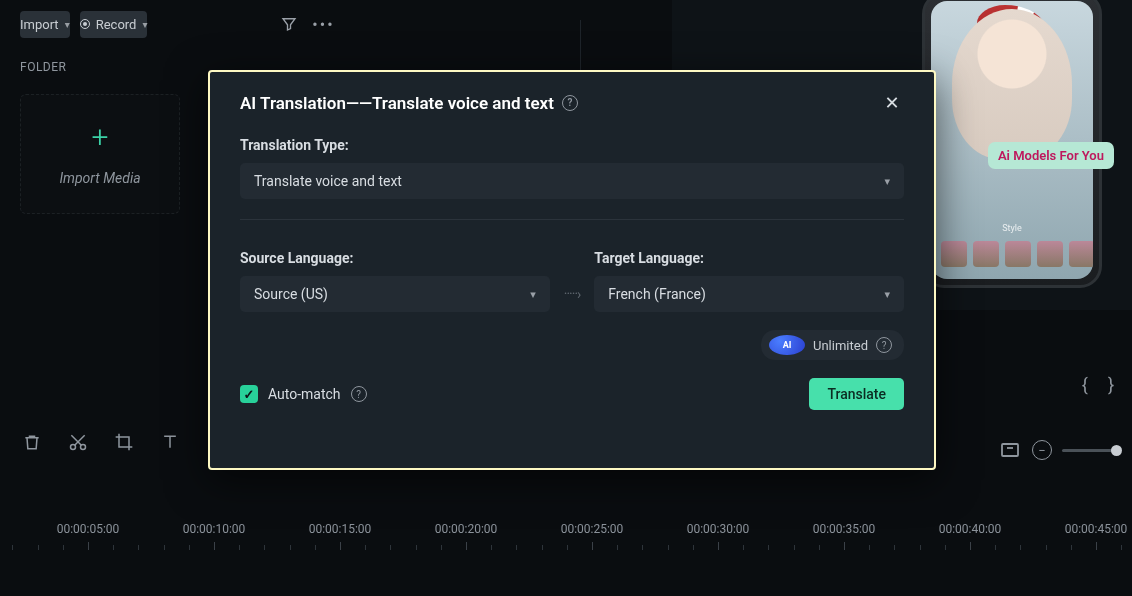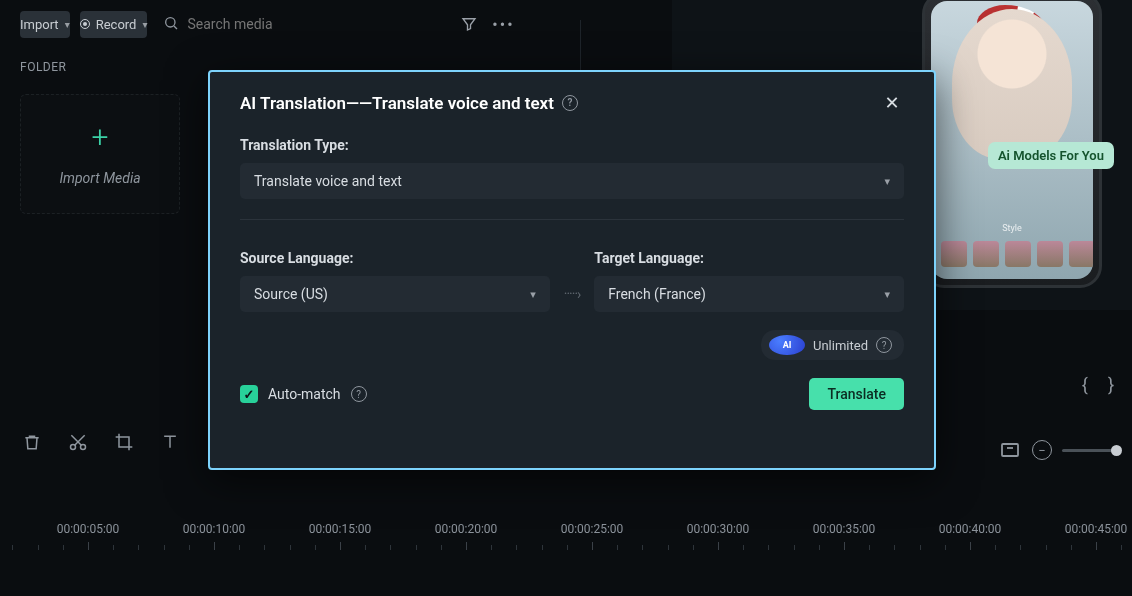--- a/index.html
+++ b/index.html
@@ -23,21 +23,21 @@
   .import-tile { width:160px; height:120px; border:1px dashed rgba(150,160,170,.12); border-radius:6px; display:flex; flex-direction:column; align-items:center; justify-content:center; gap:14px; background:rgba(255,255,255,0.01); }
   .plus { color:#3bd1a6; font-size:30px; font-weight:300; line-height:1; }
   .import-label { color:#8f969e; font-size:14px; margin-top:4px;font-style:italic; }
 
   
   .preview { position:absolute; right:0; top:0; width:460px; height:310px; background:#0e1317; overflow:hidden; }
   .phone { position:absolute; right:30px; top:-8px; width:180px; height:296px; border-radius:22px; background:linear-gradient(180deg,#2c2f33,#1a1d20); border:3px solid #2d3236; overflow:hidden; }
   .phone-inner { position:absolute; inset:6px; border-radius:16px; background:linear-gradient(180deg,#c8d7de,#8fa6af); overflow:hidden; }
   .person { position:absolute; left:50%; top:8px; transform:translateX(-50%); width:120px; height:150px; border-radius:50% 50% 40% 40%; background:radial-gradient(circle at 50% 30%, #f5e4d6 0 28%, transparent 29%), linear-gradient(180deg,#e5d9cf 0%, #d8cbc0 100%); }
   .hat { position:absolute; left:50%; top:4px; transform:translateX(-50%); width:70px; height:46px; background:radial-gradient(circle at 70% 10%, #fff 0 8px, transparent 9px), linear-gradient(180deg,#b33 0%, #a22 100%); border-radius:40% 60% 40% 40%; }
-  .label-chip { position:absolute; right:18px; top:142px; background:#b6e8d5; color:#14532d; font-weight:600; font-size:13px; padding:6px 10px; border-radius:7px; }
+  .label-chip { position:absolute; right:18px; top:142px; background:#b6e8d5; color:#be185d; font-weight:600; font-size:13px; padding:6px 10px; border-radius:7px; }
   .thumbs { position:absolute; left:10px; bottom:12px; display:flex; gap:6px; }
   .thumb { width:26px; height:26px; border-radius:4px; background:linear-gradient(180deg,#b89,#876); }
   .phone-label { position:absolute; left:50%; bottom:46px; transform:translateX(-50%); color:#fff; font-size:9px; opacity:.8; }
 
   
   .mid-controls { position:absolute; top:420px; left:0; right:0; height:44px; display:flex; align-items:center; padding:0 20px; gap:22px; color:#8f969e; }
   .mid-controls .spacer { flex:1; }
   .mid-controls svg { width:20px; height:20px; }
   .braces { position:absolute; right:18px; top:374px; color:#8f969e; font-size:18px; display:flex; gap:20px; }
   .zoom-area { position:absolute; right:14px; top:438px; display:flex; align-items:center; gap:10px; color:#8f969e; }
@@ -46,21 +46,21 @@
   .zoom-slider::after { content:""; position:absolute; right:-4px; top:-4px; width:11px; height:11px; background:#c8cdd2; border-radius:50%; }
 
   
   .timeline { position:absolute; left:0; right:0; top:472px; height:50px;margin-top:48px; }
   .ruler { position:relative; height:40px; }
   .tick { position:absolute; top:22px; width:1px; height:8px; background:#3b4148; }
   .tick.minor { height:5px; top:25px; background:#2e343a; }
   .tlabel { position:absolute; top:2px; font-size:12px; color:#8b929a; transform:translateX(-50%); white-space:nowrap; }
 
   
-  .modal { position:absolute; left:208px; top:70px; width:728px; height:400px; background:#1b232a; border:2px solid #7dd3fc; border-radius:4px; padding:20px 30px 18px; box-shadow:0 10px 40px rgba(0,0,0,.6); }
+  .modal { position:absolute; left:208px; top:70px; width:728px; height:400px; background:#1b232a; border:2px solid #fef9c3; border-radius:4px; padding:20px 30px 18px; box-shadow:0 10px 40px rgba(0,0,0,.6); }
   .modal-header { display:flex; align-items:center; justify-content:space-between; margin-bottom:18px; }
   .modal-title { font-size:17px; font-weight:600; color:#fff; display:flex; align-items:center; gap:8px; }
   .help-icon { width:16px;height:16px;border:1.4px solid #8f969e;border-radius:50%;display:inline-flex;align-items:center;justify-content:center;font-size:10px;color:#8f969e; }
   .close-x { color:#d8dde2; font-size:18px; cursor:pointer; width:24px; text-align:center; }
   .section-label { font-size:14px; color:#d8dde2; margin:24px 0 10px;font-weight:bold; }
   .select { background:#232b33; border-radius:5px; padding:10px 14px; font-size:14px; color:#d8dde2; display:flex; align-items:center; justify-content:space-between; cursor:pointer; }
   .select .chev { font-size:11px; color:#9aa0a8; }
   .divider { height:1px; background:#2b333b; margin:20px 0 6px; }
   .lang-row { display:flex; align-items:flex-end; gap:14px; }
   .lang-col { flex:1; }
@@ -81,29 +81,20 @@
 <div class="top-bar">
   <button class="btn">
     <span>Import</span>
     <span class="chev">▾</span>
   </button>
   <button class="btn">
     <span class="rec-dot"></span>
     <span>Record</span>
     <span class="chev">▾</span>
   </button>
-  <div class="search-wrap">
-    <span>
-      <svg viewBox="0 0 24 24" width="16" height="16" fill="none" stroke="#8f969e" stroke-width="2">
-          <circle cx="11" cy="11" r="7"></circle>
-          <line x1="21" y1="21" x2="16.5" y2="16.5"></line>
-        </svg>
-    </span>
-    <input class="search-input" placeholder="Search media" style="">
-  </div>
   <div style="width:110px"></div>
   <span class="icon-btn filter-icon">
     <svg viewBox="0 0 24 24" fill="none" stroke="#9aa0a8" stroke-width="1.8">
         <path d="M4 5h16l-6 8v5l-4 2v-7z"></path>
       </svg>
   </span>
   <span class="icon-btn dots">•••</span>
 </div>
 
 <div class="v-divider"></div>

